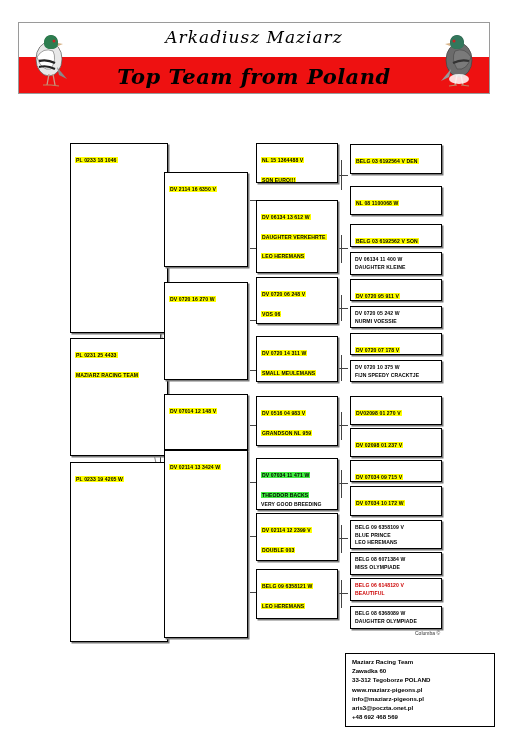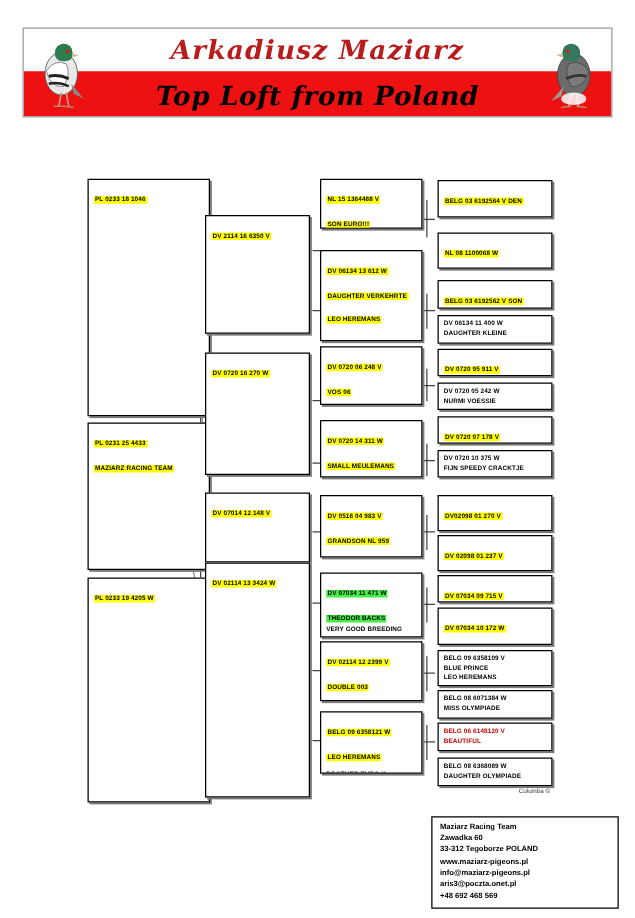--- a/index.html
+++ b/index.html
@@ -24,23 +24,23 @@
   }
   .banner-red {
     position: absolute; left: 0; bottom: 0;
     width: 100%; height: 36px;
     background: #ee1111;
   }
   .banner-title {
     position: absolute; left: 0; top: 4px; width: 100%;
     text-align: center;
     font-family: "DejaVu Serif", "Liberation Serif", serif;
-    font-style: italic; font-weight: bold;
-    font-size: 21px; letter-spacing: 1px;
-    color: #b91c1c;
+    font-style: italic; font-weight: normal;
+    font-size: 17px; letter-spacing: 1px;
+    color: #000000;
     white-space: nowrap;
   }
   .banner-sub {
     position: absolute; left: 0; bottom: 4px; width: 100%;
     text-align: center;
     font-family: "DejaVu Serif", "Liberation Serif", serif;
     font-style: italic; font-weight: bold;
     font-size: 21px; letter-spacing: 0.5px;
     color: #000;
     white-space: nowrap;
@@ -138,21 +138,21 @@
       <circle cx="17" cy="12" r="1.5" fill="#cc2222"></circle>
       <path d="M13 14 L8 15 L13 17Z" fill="#d8b48a"></path>
       <path d="M20 46 L18 56 M24 46 L26 56" stroke="#c98" stroke-width="1.3"></path>
       <path d="M12 57 L20 56 M24 56 L32 57" stroke="#b86" stroke-width="1.2"></path>
       <path d="M14 40 L4 52 L12 48Z" fill="#999"></path>
       <ellipse cx="22" cy="50" rx="10" ry="5" fill="#ffffff" opacity="0.85"></ellipse>
     </svg>
   </div>
 
   <div class="banner-title">Arkadiusz Maziarz</div>
-  <div class="banner-sub">Top Loft from Poland</div>
+  <div class="banner-sub">Top Team from Poland</div>
 </div>
 
 <div class="conn v" style="left:160px; top:175px; height:190px;"></div>
 <div class="conn h" style="left:160px; top:175px; width:5px;"></div>
 <div class="conn v" style="left:160px; top:365px; height:130px;"></div>
 <div class="conn v" style="left:160px; top:495px; height:140px;"></div>
 
 <div class="brace" style="left:150px; top:165px; width:14px; height:480px;">
   <svg width="14" height="480" viewBox="0 0 14 480">
     <path d="M13 10 L2 100 L13 180" stroke="#666" stroke-width="0.8" fill="none"></path>

